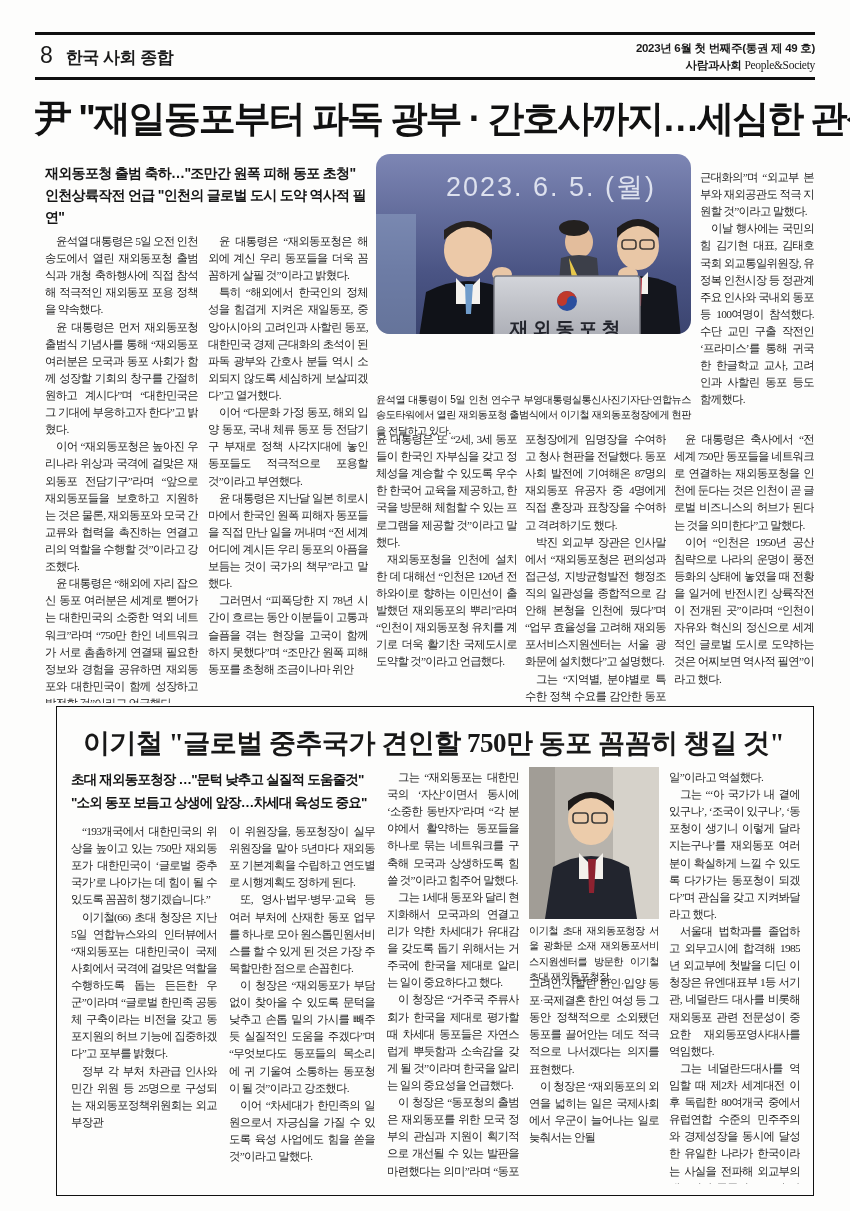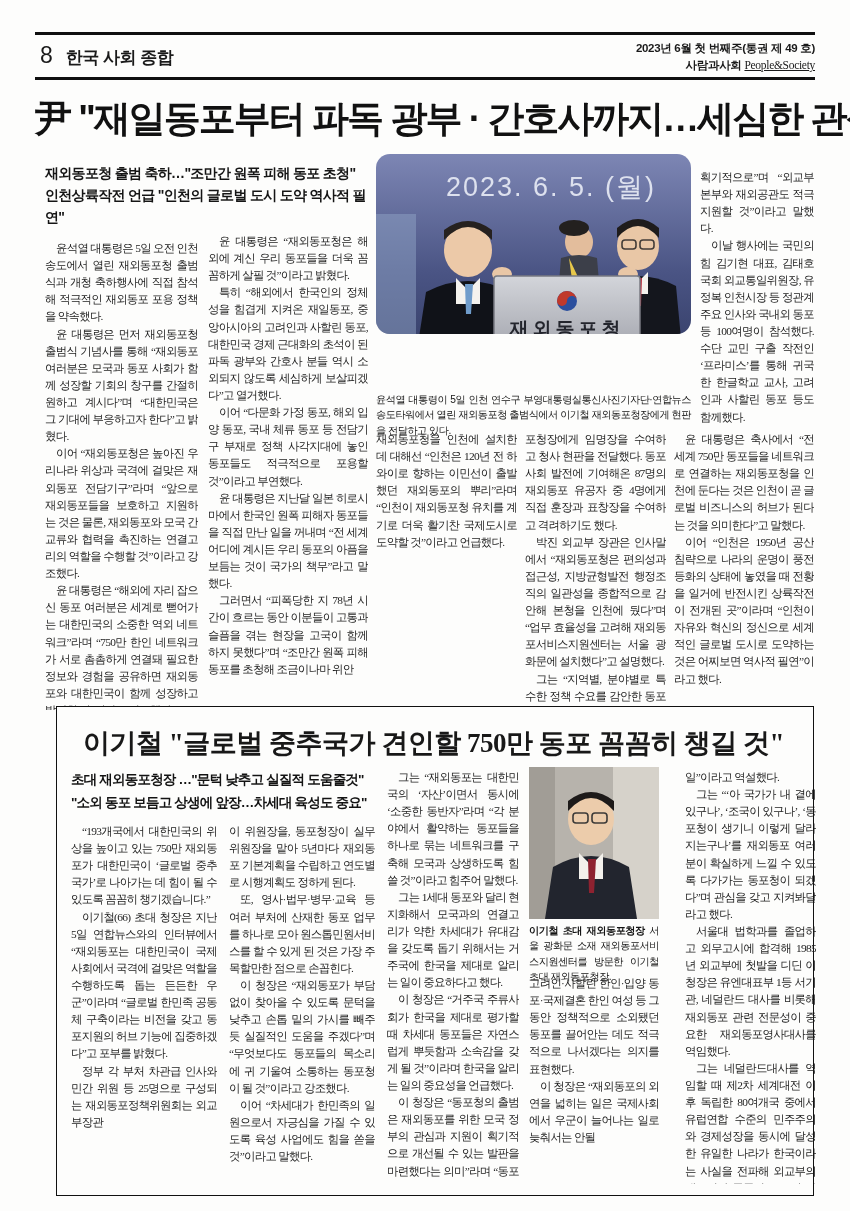--- a/index.html
+++ b/index.html
@@ -5,35 +5,35 @@
   html,body { margin:0; padding:0; background:#d9d9d9; }
   .page { position:relative; width:850px; height:1211px; background:#fdfdfc; margin:0 auto;
           font-family:"Liberation Serif", serif; color:#1a1a1a; overflow:hidden; }
   .abs { position:absolute; }
   .rule { background:#101010; }
   
   .hdr-left { display:flex; align-items:baseline; gap:13px; font-family:"Liberation Sans", sans-serif; }
   .hdr-pageno { font-size:23px; font-weight:400; }
   .hdr-section { font-size:17px; font-weight:700; letter-spacing:-0.5px; }
   .hdr-right { text-align:right; font-family:"Liberation Sans", sans-serif; font-size:11.5px; font-weight:700; line-height:1.5; letter-spacing:-0.3px;margin-left:12px; }
-  .hdr-right .en { font-family:"Liberation Serif", serif; font-weight:400;text-decoration:underline; }
+  .hdr-right .en { font-family:"Liberation Serif", serif; font-weight:400; }
   
   .headline { font-family:"Liberation Sans", sans-serif; font-weight:700; font-size:37px;
               letter-spacing:-2px; text-align:center; white-space:nowrap; color:#111; }
   .subhead { font-family:"Liberation Sans", sans-serif; font-weight:700; font-size:14px;
              line-height:1.58; letter-spacing:-0.7px; color:#151515; }
   
   .col { text-align:justify; font-size:11.4px; line-height:1.5; letter-spacing:-0.7px;
          word-break:break-all; overflow:hidden; color:#1c1c1c; }
   .col p { margin:0; text-indent:11px; }
   .col.cont p:first-child { text-indent:0; }
   .caption { font-family:"Liberation Sans", sans-serif; font-size:10.2px; line-height:1.5;
              letter-spacing:-0.5px; text-align:justify; word-break:break-all; color:#141414; }
   .caption .credit { float:right; }
-  .caption .cap-bold { font-weight:700; }
+  .caption .cap-bold { font-weight:400; }
   
   .box2 { border:1.6px solid #111; background:#fdfdfc; }
   .title2 { font-family:"Liberation Serif", serif; font-weight:700; font-size:27px;
             letter-spacing:-0.5px; text-align:center; white-space:nowrap; color:#181818; }
   .subhead2 { font-family:"Liberation Sans", sans-serif; font-weight:700; font-size:13.5px;
               line-height:1.7; letter-spacing:-0.8px; color:#131313; }
   .photo-frame { overflow:hidden; }
   svg { display:block; }
 </style>
 </head>
@@ -111,43 +111,44 @@
       <text x="191" y="181" font-size="19" font-weight="bold" font-family="Liberation Serif, serif" fill="#23252d" text-anchor="middle" letter-spacing="4">재외동포청</text>
       <text x="191" y="197" font-size="8" font-family="Liberation Sans, sans-serif" fill="#383a42" text-anchor="middle">Overseas Koreans Agency</text>
     </svg>
   </div>
 
   <div class="abs caption" style="left:376px; top:392px; width:315px; height:34px;">
     <span class="credit">대통령실통신사진기자단·연합뉴스</span>
     <span>윤석열 대통령이 5일 인천 연수구 부영송도타워에서 열린 재외동포청 출범식에서 이기철 재외동포청장에게 현판을 전달하고 있다.</span>
   </div>
 
-  <div class="abs col" style="left:45px; top:233px; width:153px; height:470px;margin-top:7px;">
+  <div class="abs col" style="left:45px; top:233px; width:153px; height:470px;">
       <p>윤석열 대통령은 5일 오전 인천 송도에서 열린 재외동포청 출범식과 개청 축하행사에 직접 참석해 적극적인 재외동포 포용 정책을 약속했다.</p>
       <p>윤 대통령은 먼저 재외동포청 출범식 기념사를 통해 “재외동포 여러분은 모국과 동포 사회가 함께 성장할 기회의 창구를 간절히 원하고 계시다”며 “대한민국은 그 기대에 부응하고자 한다”고 밝혔다.</p>
       <p>이어 “재외동포청은 높아진 우리나라 위상과 국격에 걸맞은 재외동포 전담기구”라며 “앞으로 재외동포들을 보호하고 지원하는 것은 물론, 재외동포와 모국 간 교류와 협력을 촉진하는 연결고리의 역할을 수행할 것”이라고 강조했다.</p>
       <p>윤 대통령은 “해외에 자리 잡으신 동포 여러분은 세계로 뻗어가는 대한민국의 소중한 역외 네트워크”라며 “750만 한인 네트워크가 서로 촘촘하게 연결돼 필요한 정보와 경험을 공유하면 재외동포와 대한민국이 함께 성장하고 발전할 것”이라고 언급했다.</p>
     </div>
   <div class="abs col" style="left:208px; top:233px; width:160px; height:470px;">
       <p>윤 대통령은 “재외동포청은 해외에 계신 우리 동포들을 더욱 꼼꼼하게 살필 것”이라고 밝혔다.</p>
       <p>특히 “해외에서 한국인의 정체성을 힘겹게 지켜온 재일동포, 중앙아시아의 고려인과 사할린 동포, 대한민국 경제 근대화의 초석이 된 파독 광부와 간호사 분들 역시 소외되지 않도록 세심하게 보살피겠다”고 열거했다.</p>
       <p>이어 “다문화 가정 동포, 해외 입양 동포, 국내 체류 동포 등 전담기구 부재로 정책 사각지대에 놓인 동포들도 적극적으로 포용할 것”이라고 부연했다.</p>
       <p>윤 대통령은 지난달 일본 히로시마에서 한국인 원폭 피해자 동포들을 직접 만난 일을 꺼내며 “전 세계 어디에 계시든 우리 동포의 아픔을 보듬는 것이 국가의 책무”라고 말했다.</p>
       <p>그러면서 “피폭당한 지 78년 시간이 흐르는 동안 이분들이 고통과 슬픔을 겪는 현장을 고국이 함께 하지 못했다”며 “조만간 원폭 피해 동포를 초청해 조금이나마 위안</p>
     </div>
   <div class="abs col cont" style="left:376px; top:431px; width:141px; height:272px;">
+      <p>윤 대통령은 또 “2세, 3세 동포들이 한국인 자부심을 갖고 정체성을 계승할 수 있도록 우수한 한국어 교육을 제공하고, 한국을 방문해 체험할 수 있는 프로그램을 제공할 것”이라고 말했다.</p>
       <p>재외동포청을 인천에 설치한 데 대해선 “인천은 120년 전 하와이로 향하는 이민선이 출발했던 재외동포의 뿌리”라며 “인천이 재외동포청 유치를 계기로 더욱 활기찬 국제도시로 도약할 것”이라고 언급했다.</p>
     </div>
   <div class="abs col cont" style="left:525px; top:431px; width:141px; height:272px;">
       <p>포청장에게 임명장을 수여하고 청사 현판을 전달했다. 동포사회 발전에 기여해온 87명의 재외동포 유공자 중 4명에게 직접 훈장과 표창장을 수여하고 격려하기도 했다.</p>
       <p>박진 외교부 장관은 인사말에서 “재외동포청은 편의성과 접근성, 지방균형발전 행정조직의 일관성을 종합적으로 감안해 본청을 인천에 뒀다”며 “업무 효율성을 고려해 재외동포서비스지원센터는 서울 광화문에 설치했다”고 설명했다.</p>
       <p>그는 “지역별, 분야별로 특수한 정책 수요를 감안한 동포 정책을</p>
     </div>
   <div class="abs col cont" style="left:700px; top:169px; width:114px; height:260px;">
-      <p>획기적으로”며 “외교부 본부와 재외공관도 적극 지원할 것”이라고 말했다.</p>
+      <p>근대화의”며 “외교부 본부와 재외공관도 적극 지원할 것”이라고 말했다.</p>
       <p>이날 행사에는 국민의힘 김기현 대표, 김태호 국회 외교통일위원장, 유정복 인천시장 등 정관계 주요 인사와 국내외 동포 등 100여명이 참석했다. 수단 교민 구출 작전인 ‘프라미스’를 통해 귀국한 한글학교 교사, 고려인과 사할린 동포 등도 함께했다.</p>
     </div>
   <div class="abs col" style="left:674px; top:431px; width:140px; height:272px;">
       <p>윤 대통령은 축사에서 “전 세계 750만 동포들을 네트워크로 연결하는 재외동포청을 인천에 둔다는 것은 인천이 곧 글로벌 비즈니스의 허브가 된다는 것을 의미한다”고 말했다.</p>
       <p>이어 “인천은 1950년 공산 침략으로 나라의 운명이 풍전등화의 상태에 놓였을 때 전황을 일거에 반전시킨 상륙작전이 전개된 곳”이라며 “인천이 자유와 혁신의 정신으로 세계적인 글로벌 도시로 도약하는 것은 어찌보면 역사적 필연”이라고 했다.</p>
     </div>
 
   <div class="abs box2" style="left:56px; top:706px; width:756px; height:488px;">
 
     <div class="abs title2" style="left:0; top:18px; width:753px;">이기철 "글로벌 중추국가 견인할 750만 동포 꼼꼼히 챙길 것"</div>
@@ -190,21 +191,21 @@
     <div class="abs col" style="left:330px; top:62px; width:132px; height:411px;">
         <p>그는 “재외동포는 대한민국의 ‘자산’이면서 동시에 ‘소중한 동반자”라며 “각 분야에서 활약하는 동포들을 하나로 묶는 네트워크를 구축해 모국과 상생하도록 힘쓸 것”이라고 힘주어 말했다.</p>
         <p>그는 1세대 동포와 달리 현지화해서 모국과의 연결고리가 약한 차세대가 유대감을 갖도록 돕기 위해서는 거주국에 한국을 제대로 알리는 일이 중요하다고 했다.</p>
         <p>이 청장은 “거주국 주류사회가 한국을 제대로 평가할 때 차세대 동포들은 자연스럽게 뿌듯함과 소속감을 갖게 될 것”이라며 한국을 알리는 일의 중요성을 언급했다.</p>
         <p>이 청장은 “동포청의 출범은 재외동포를 위한 모국 정부의 관심과 지원이 획기적으로 개선될 수 있는 발판을 마련했다는 의미”라며 “동포지원 사업만 하던 재외동포재단의 한계를 넘어 ‘정책수</p>
       </div>
     <div class="abs col cont" style="left:472px; top:268px; width:130px; height:205px;">
         <p>고려인·사할린 한인·입양 동포·국제결혼 한인 여성 등 그동안 정책적으로 소외됐던 동포를 끌어안는 데도 적극적으로 나서겠다는 의지를 표현했다.</p>
         <p>이 청장은 “재외동포의 외연을 넓히는 일은 국제사회에서 우군이 늘어나는 일로 늦춰서는 안될</p>
       </div>
-    <div class="abs col cont" style="left:612px; top:62px; width:131px; height:415px;margin-left:16px;">
+    <div class="abs col cont" style="left:612px; top:62px; width:131px; height:415px;">
         <p>일”이라고 역설했다.</p>
         <p>그는 “‘아 국가가 내 곁에 있구나’, ‘조국이 있구나’, ‘동포청이 생기니 이렇게 달라지는구나’를 재외동포 여러분이 확실하게 느낄 수 있도록 다가가는 동포청이 되겠다”며 관심을 갖고 지켜봐달라고 했다.</p>
         <p>서울대 법학과를 졸업하고 외무고시에 합격해 1985년 외교부에 첫발을 디딘 이 청장은 유엔대표부 1등 서기관, 네덜란드 대사를 비롯해 재외동포 관련 전문성이 중요한 재외동포영사대사를 역임했다.</p>
         <p>그는 네덜란드대사를 역임할 때 제2차 세계대전 이후 독립한 80여개국 중에서 유럽연합 수준의 민주주의와 경제성장을 동시에 달성한 유일한 나라가 한국이라는 사실을 전파해 외교부의 대표적인 공공외교 모범 사례로 채택되기도 했다.</p>
       </div>
   </div>
 
 </div>
 
 </body></html>

